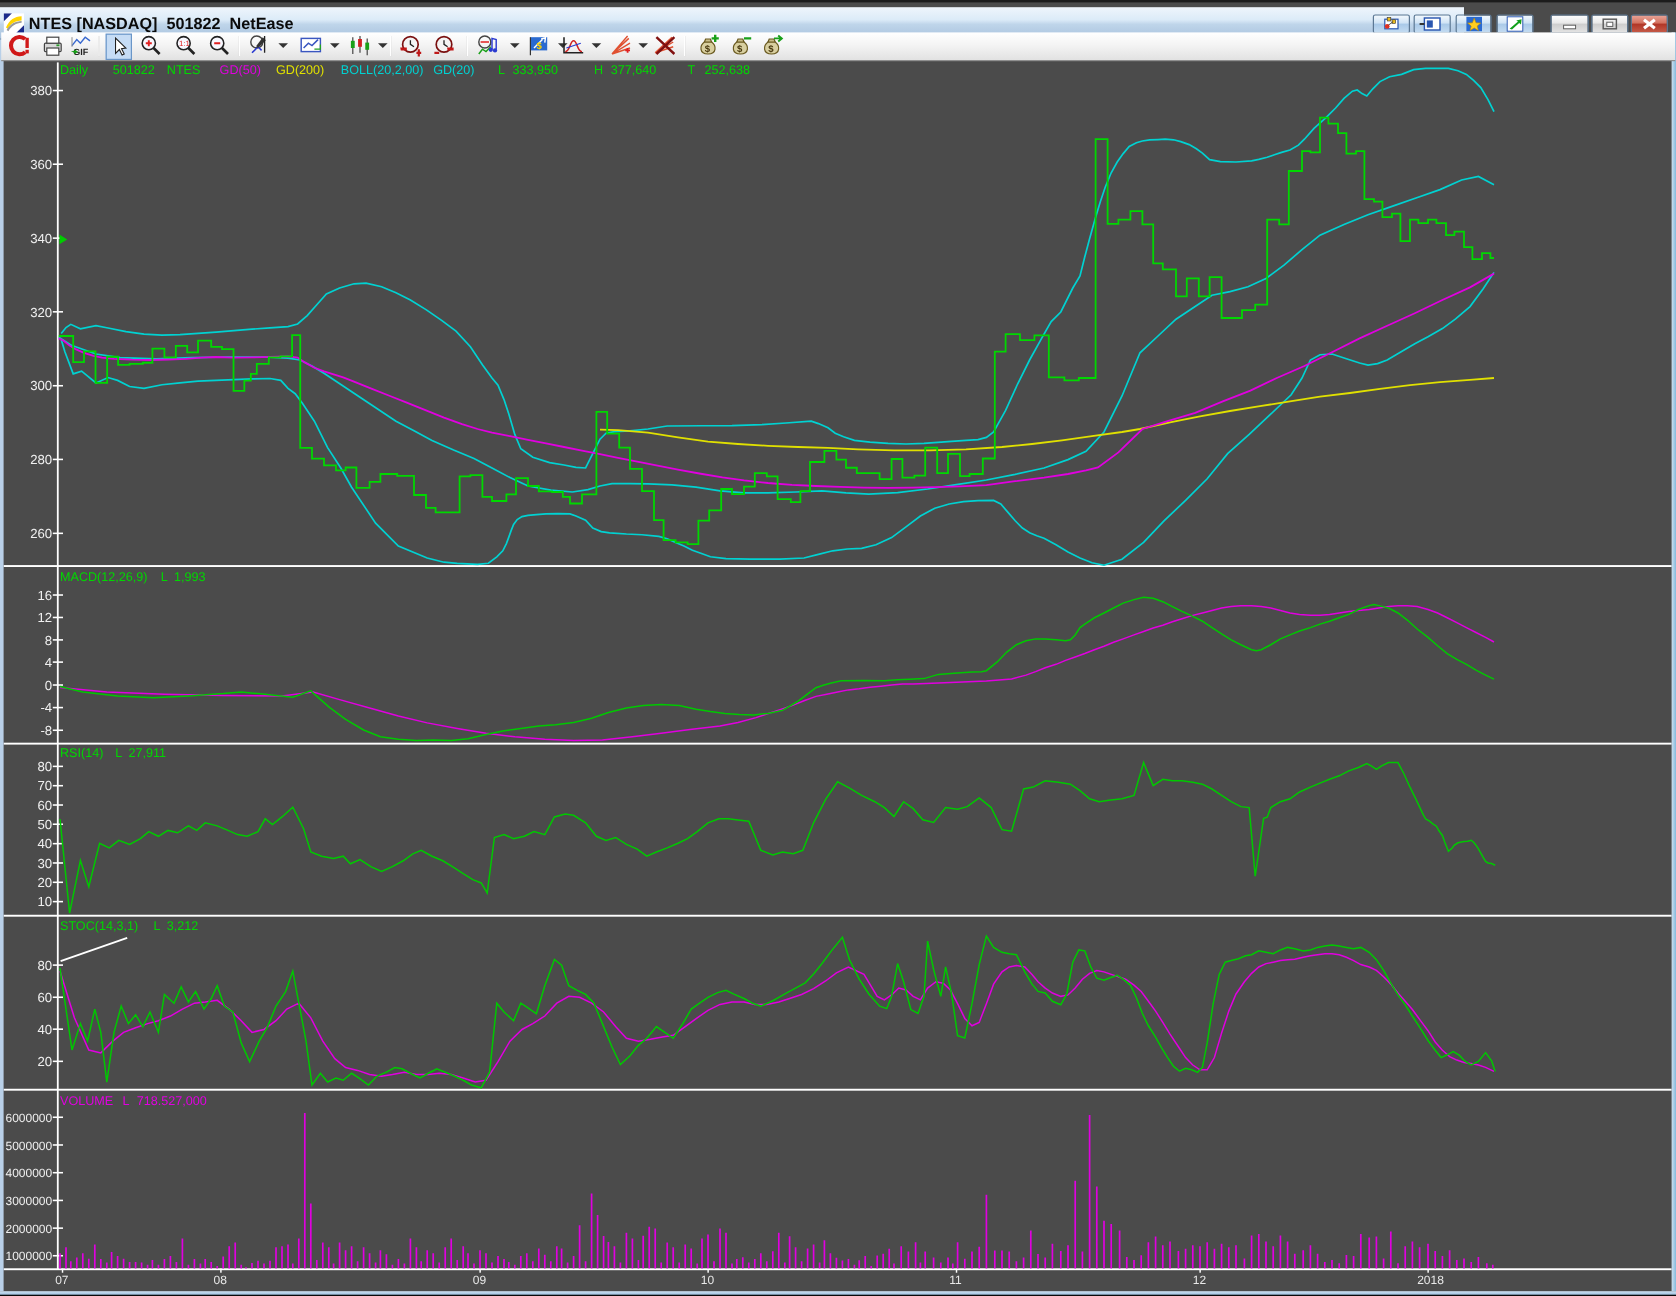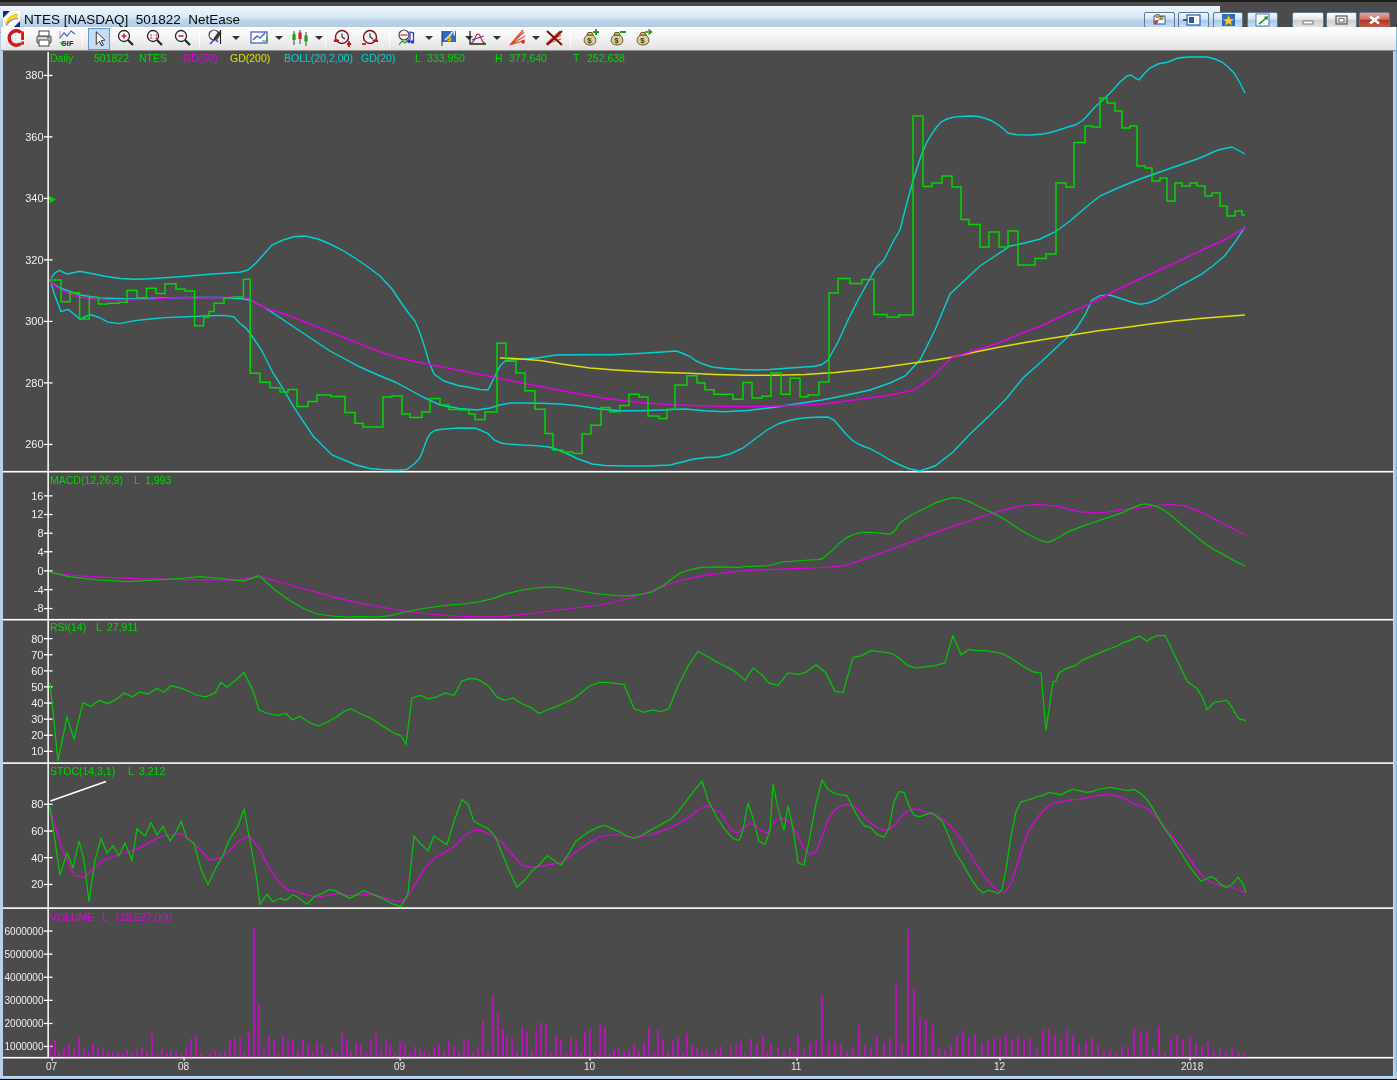--- a/index.html
+++ b/index.html
@@ -1,19 +1,19 @@
 <!DOCTYPE html>
 <html><head><meta charset="utf-8"><style>
 *{margin:0;padding:0;box-sizing:border-box}
 html,body{width:1397px;height:1080px;overflow:hidden;background:#000;
 font-family:"Liberation Sans",sans-serif;}
 #win{position:absolute;left:0;top:0;width:1397px;height:1080px;background:#4b4b4b;}
 #titlebar{position:absolute;left:0;top:6px;width:1220px;height:27px;
 background:linear-gradient(#eef5fc 0%,#dcebf8 40%,#bfd5ea 55%,#a9c3de 100%);
-border-bottom:1px solid #7a96b5;}
+border-bottom:1px solid #7a96b5;font-weight:bold;}
 #title-text{position:absolute;left:24px;top:6px;font-size:13.5px;color:#0a0a0a;}
 #toolbar{position:absolute;left:1px;top:27px;width:1395px;height:24px;
 background:linear-gradient(#ffffff 0%,#f4f4f4 45%,#e2e2e2 100%);
 border-bottom:1px solid #8f8f8f;}
 .tsep{position:absolute;top:3px;width:1px;height:17px;background:#b5b5b5;border-right:1px solid #fff;}
 .drop{position:absolute;top:9px;width:0;height:0;border-left:4px solid transparent;
 border-right:4px solid transparent;border-top:4px solid #333;}
 #chart{position:absolute;left:0;top:0;}
 .wbtn{position:absolute;top:6px;height:16px;border:1px solid #5c7894;border-radius:2px;}
 #borderL{position:absolute;left:0;top:27px;width:3px;height:1049px;background:#b9d0e8;}

